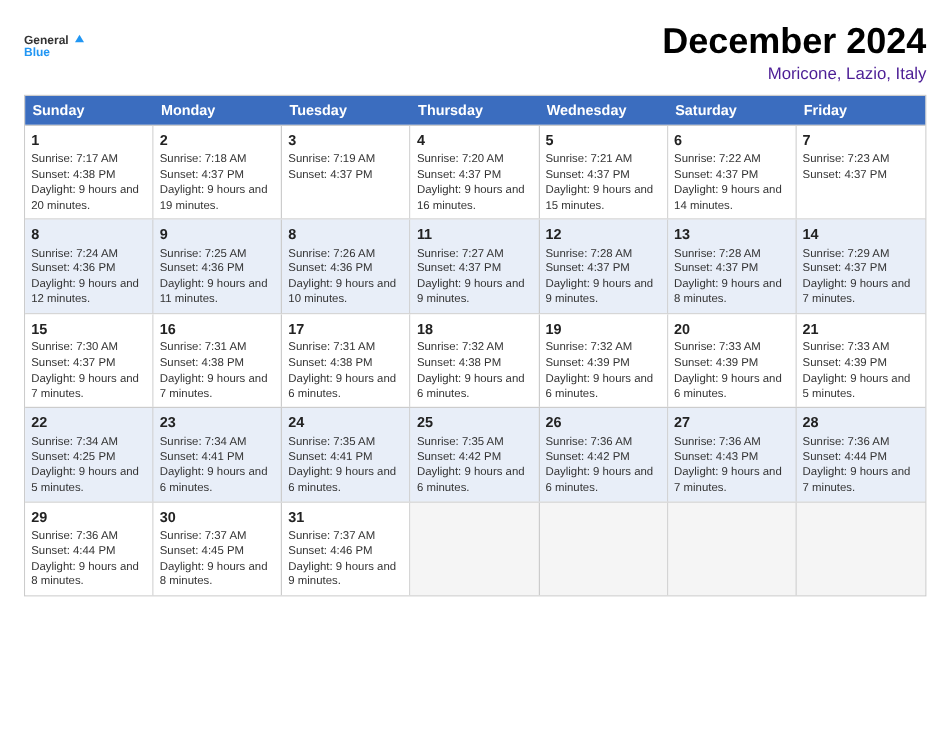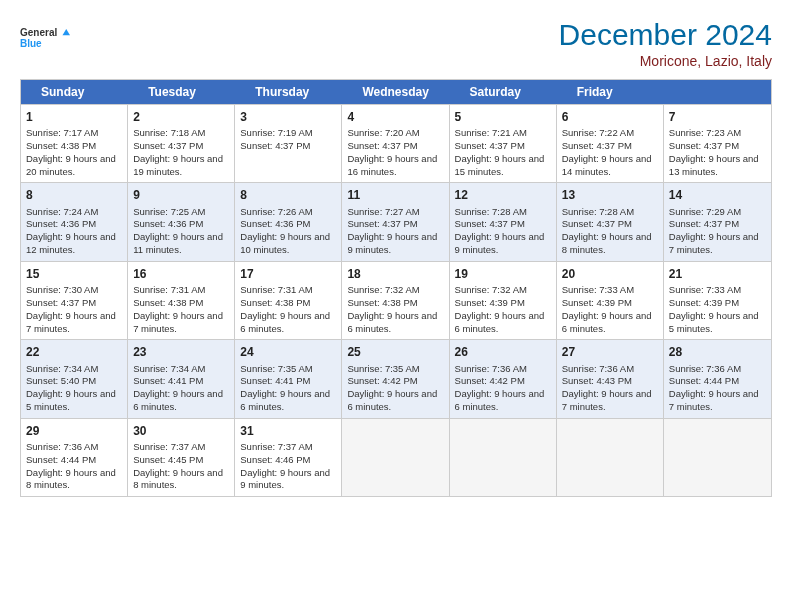--- a/index.html
+++ b/index.html
@@ -26,45 +26,45 @@
     .logo {
       display: flex;
       align-items: center;
       gap: 4px;
     }
     .title-area {
       text-align: right;
     }
     .month-title {
       font-size: 30px;
-      font-weight: normal;
-      color: #0369a1;
+      font-weight: bold;
+      color: #000000;
       line-height: 1.1;
     }
     .location {
       font-size: 14px;
-      color: #7f1d1d;
+      color: #4c1d95;
       margin-top: 2px;
     }
     .calendar {
       flex: 1;
       display: flex;
       flex-direction: column;
       border: 1px solid #ccc;
     }
     .cal-header {
       display: grid;
       grid-template-columns: repeat(7, 1fr);
       background: #3b6dbf;
     }
     .cal-header-cell {
       color: #fff;
       font-size: 12px;
       font-weight: bold;
-      padding: 5px 20px;
+      padding: 5px 6px;
       text-align: left;
     }
     .cal-body {
       flex: 1;
       display: flex;
       flex-direction: column;
     }
     .cal-row {
       display: grid;
       grid-template-columns: repeat(7, 1fr);
@@ -110,20 +110,21 @@
 </div>
     <div class="title-area">
       <div class="month-title">December 2024</div>
       <div class="location">Moricone, Lazio, Italy</div>
     </div>
   </div>
 
   <div class="calendar">
     <div class="cal-header">
     <div class="cal-header-cell">Sunday</div>
+        <div class="cal-header-cell">Monday</div>
         <div class="cal-header-cell">Tuesday</div>
         <div class="cal-header-cell">Thursday</div>
         <div class="cal-header-cell">Wednesday</div>
         <div class="cal-header-cell">Saturday</div>
         <div class="cal-header-cell">Friday</div>
       </div>
     <div class="cal-body">
     <div class="cal-row">
           <div class="cal-cell">
         <span class="day-num">1</span>
@@ -157,21 +158,20 @@
           <div class="cal-cell">
         <span class="day-num">6</span>
         <span>Sunrise: 7:22 AM</span><br>
         <span>Sunset: 4:37 PM</span><br>
         <span>Daylight: 9 hours and 14 minutes.</span>
       </div>
           <div class="cal-cell">
         <span class="day-num">7</span>
         <span>Sunrise: 7:23 AM</span><br>
         <span>Sunset: 4:37 PM</span><br>
-        <span>Daylight: 9 hours and 13 minutes.</span>
       </div>
         </div>
         <div class="cal-row alt-row">
           <div class="cal-cell">
         <span class="day-num">8</span>
         <span>Sunrise: 7:24 AM</span><br>
         <span>Sunset: 4:36 PM</span><br>
         <span>Daylight: 9 hours and 12 minutes.</span>
       </div>
           <div class="cal-cell">
@@ -252,21 +252,21 @@
         <span class="day-num">21</span>
         <span>Sunrise: 7:33 AM</span><br>
         <span>Sunset: 4:39 PM</span><br>
         <span>Daylight: 9 hours and 5 minutes.</span>
       </div>
         </div>
         <div class="cal-row alt-row">
           <div class="cal-cell">
         <span class="day-num">22</span>
         <span>Sunrise: 7:34 AM</span><br>
-        <span>Sunset: 5:40 PM</span><br>
+        <span>Sunset: 4:25 PM</span><br>
         <span>Daylight: 9 hours and 5 minutes.</span>
       </div>
           <div class="cal-cell">
         <span class="day-num">23</span>
         <span>Sunrise: 7:34 AM</span><br>
         <span>Sunset: 4:41 PM</span><br>
         <span>Daylight: 9 hours and 6 minutes.</span>
       </div>
           <div class="cal-cell">
         <span class="day-num">24</span>

